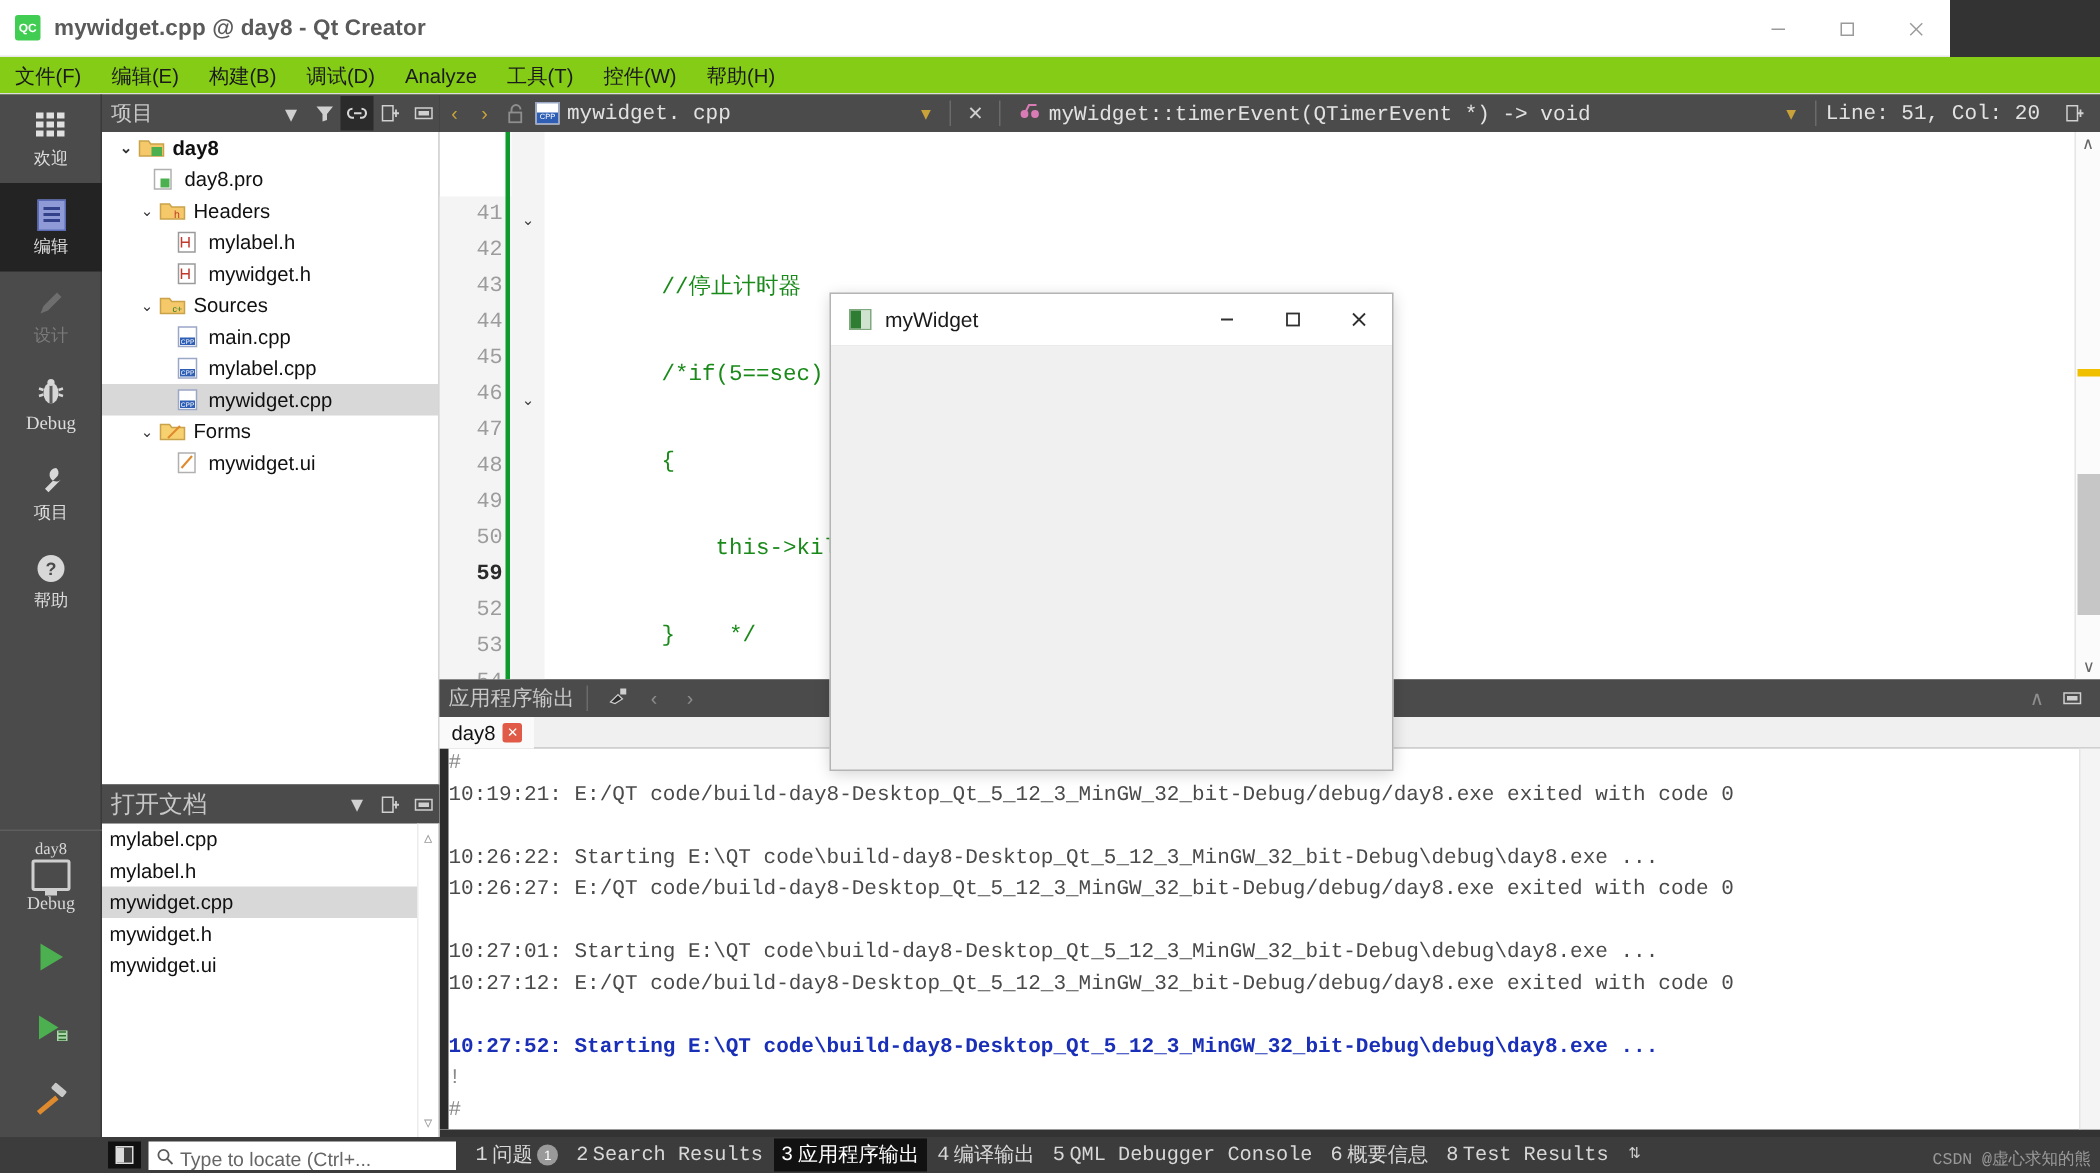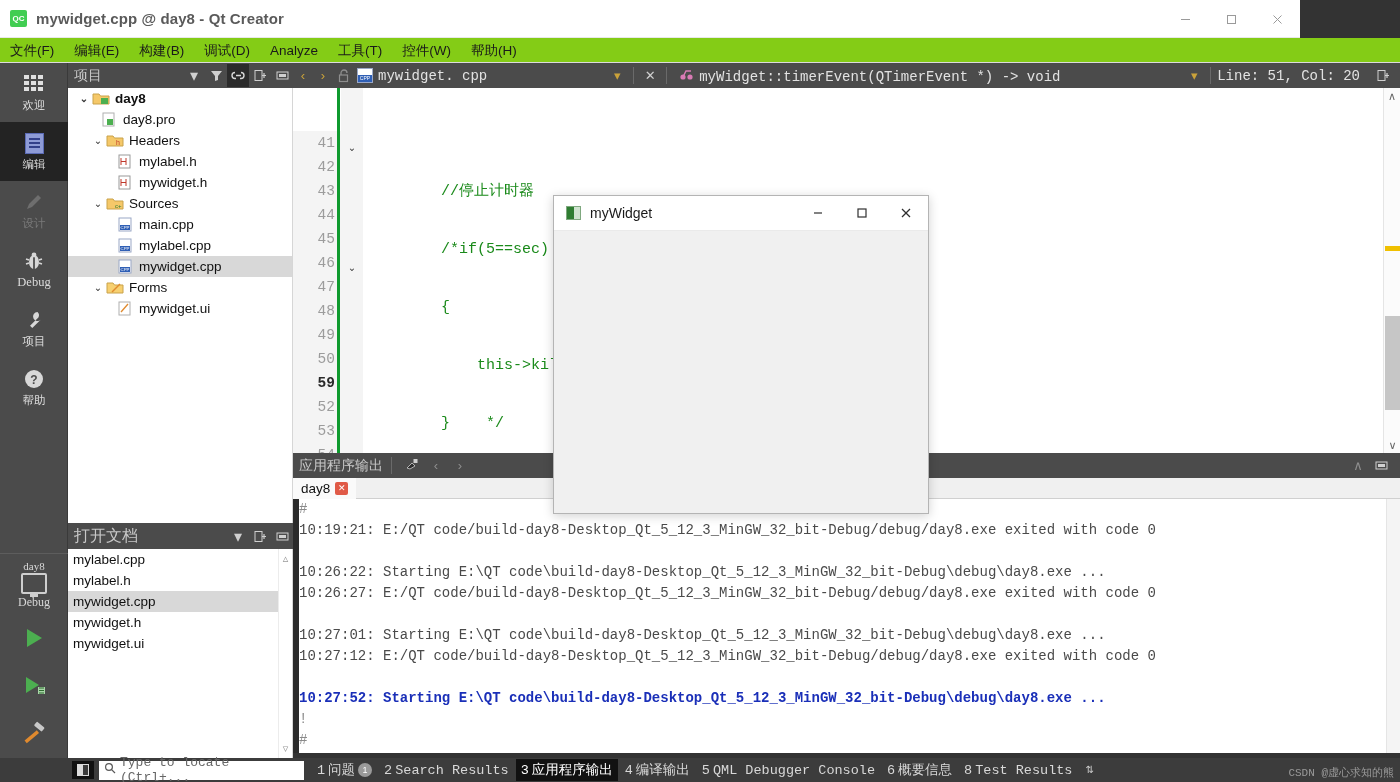--- a/index.html
+++ b/index.html
@@ -242,22 +242,22 @@
     position: absolute; left: 0; bottom: 0; width: 1400px; height: 24px;
     background: #3c3c3c; display: flex; align-items: center;
   }
   .locate-toggle {
     width: 22px; height: 18px; margin-left: 72px; background: #111;
     display: flex; align-items: center; justify-content: center;
   }
   .locate-toggle i { display: block; width: 12px; height: 12px; border: 1px solid #dcdcdc; background: linear-gradient(90deg,#dcdcdc 50%, #3c3c3c 50%); }
   .locate-box {
     width: 205px; height: 19px; margin-left: 5px; background: #ffffff;
-    display: flex; align-items: center; gap: 4px; padding: 0 5px;
-    font-size: 13px; color: #666; font-family: Liberation Mono, monospace;
+    display: flex; align-items: flex-end; gap: 4px; padding: 0 5px;
+    font-size: 13px; color: #666;
   }
   .sb-tabs { display: flex; align-items: center; margin-left: 8px; gap: 2px; }
   .sb-tab {
     font-family: "Liberation Mono", monospace; font-size: 13.5px; color: #d8d8d8;
     padding: 2px 5px; display: flex; align-items: center; gap: 3px; white-space: nowrap;
   }
   .sb-tab.active { background: #111111; color: #ffffff; }
   .sb-badge {
     width: 14px; height: 14px; border-radius: 50%; background: #9a9a9a; color: #fff;
     font-size: 9px; display: flex; align-items: center; justify-content: center;

